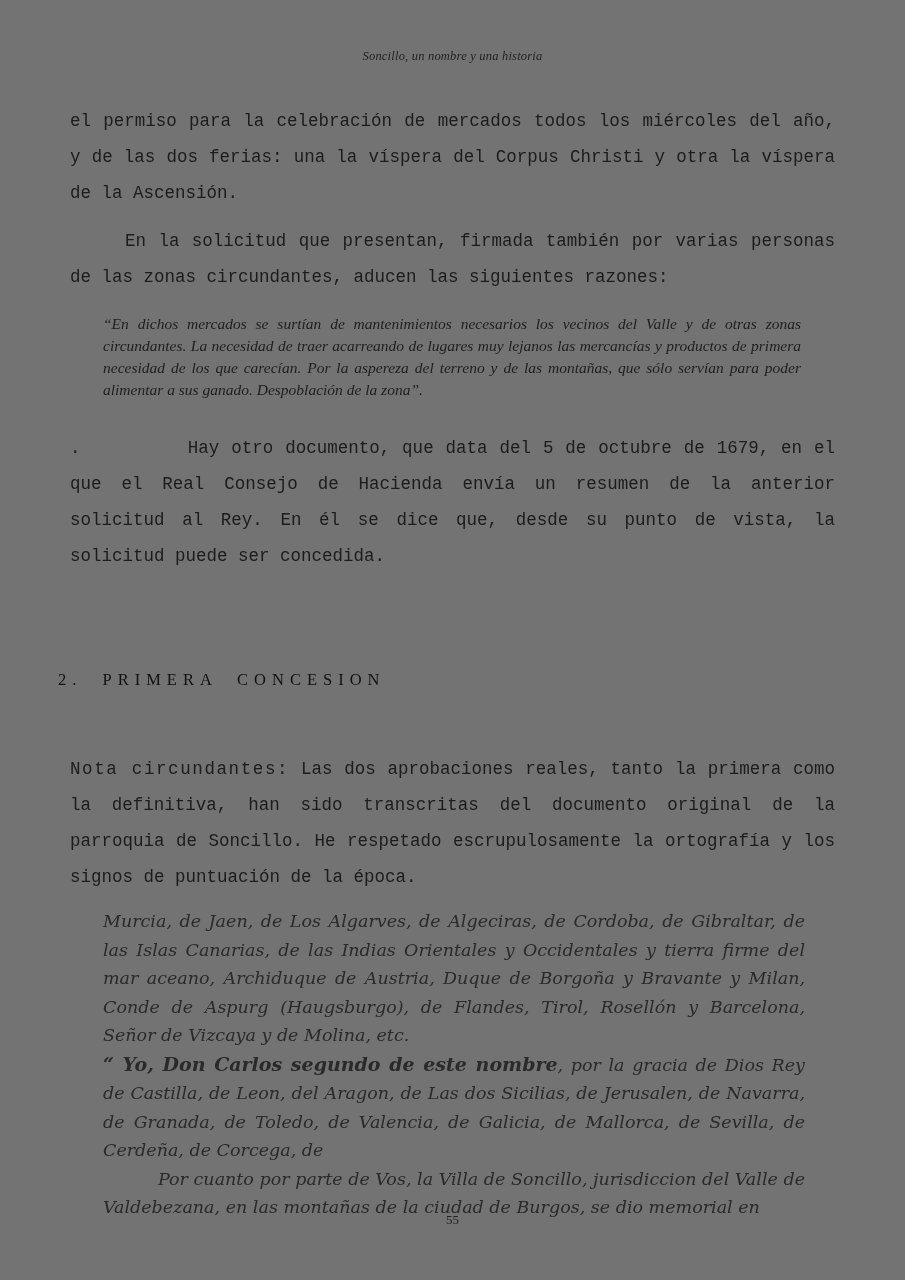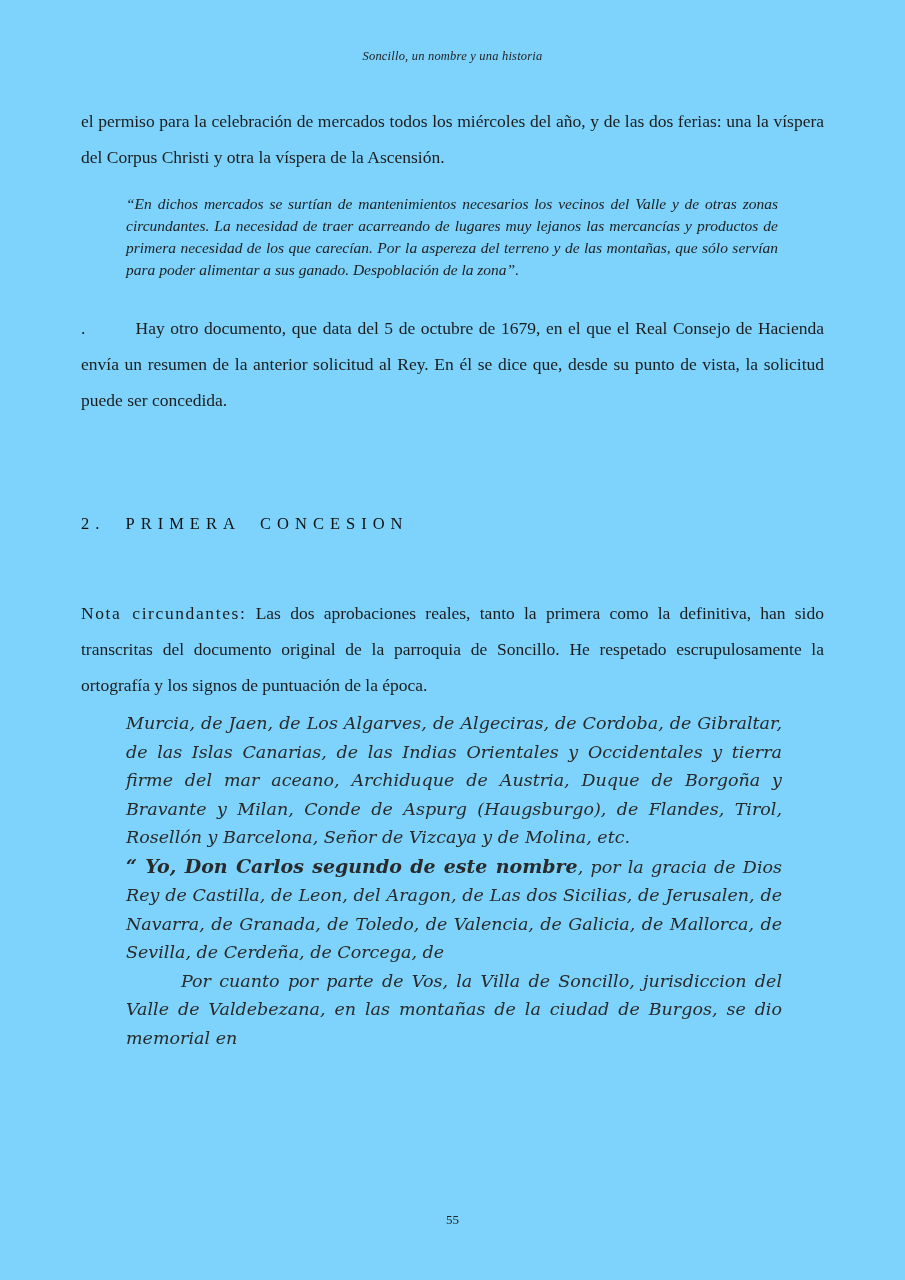--- a/index.html
+++ b/index.html
@@ -5,40 +5,41 @@
   html, body {
     margin: 0;
     padding: 0;
     background: #e8e8e8;
   }
   .page {
     position: relative;
     width: 905px;
     height: 1280px;
     margin: 0 auto;
-    background: #7dd3fc;
+    background: #737373;
     box-sizing: border-box;
-    padding: 0 81px;
+    padding: 0 58px;
     font-family: "Liberation Serif", serif;
     color: #1c1c1c;
     overflow: hidden;
   }
   .running-header {
     padding-top: 49px;
     text-align: center;
     font-style: italic;
     font-size: 12.5px;
     letter-spacing: 0.2px;
     color: #222222;
   }
   .body-para {
-    margin: 0;
+    margin: 12px;
     font-size: 17.5px;
     line-height: 36px;
     text-align: justify;
+    font-family: Liberation Mono, monospace;
   }
   .first-para { margin-top: 39px; }
   .indent-first { text-indent: 55px; }
   .quote-block {
     margin: 18px 46px 0 45px;
     font-style: italic;
     font-size: 15.5px;
     line-height: 22px;
     text-align: justify;
     color: #1e1e1e;
@@ -82,20 +83,21 @@
 </style>
 </head>
 <body>
 
 <div class="page">
 
   <div class="running-header">Soncillo, un nombre y una historia</div>
 
   <p class="body-para first-para">el permiso para la celebración de mercados todos los miércoles del año, y de las dos ferias: una la víspera del Corpus Christi y otra la víspera de la Ascensión.</p>
 
+  <p class="body-para indent-first">En la solicitud que presentan, firmada también por varias personas de las zonas circundantes, aducen las siguientes razones:</p>
 
   <p class="quote-block">“En dichos mercados se surtían de mantenimientos necesarios los vecinos del Valle y de otras zonas circundantes. La necesidad de traer acarreando de lugares muy lejanos las mercancías y productos de primera necesidad de los que carecían. Por la aspereza del terreno y de las montañas, que sólo servían para poder alimentar a sus ganado.  Despoblación de la zona”.</p>
 
   <p class="body-para after-quote">.&nbsp;&nbsp;&nbsp;&nbsp;&nbsp;&nbsp;&nbsp;&nbsp; Hay otro documento, que data del 5 de octubre de 1679, en el que el Real Consejo de Hacienda envía un resumen de la anterior solicitud al Rey. En él se dice que, desde su punto de vista, la solicitud puede ser concedida.</p>
 
   <div class="section-heading">2. PRIMERA CONCESION</div>
 
   <p class="body-para nota-para"><span class="nota-label">Nota circundantes:</span><span> Las dos aprobaciones reales, tanto la primera como la definitiva, han sido transcritas del documento original de la parroquia de Soncillo. He respetado escrupulosamente la ortografía y los signos de puntuación de la época.</span></p>
 
 

